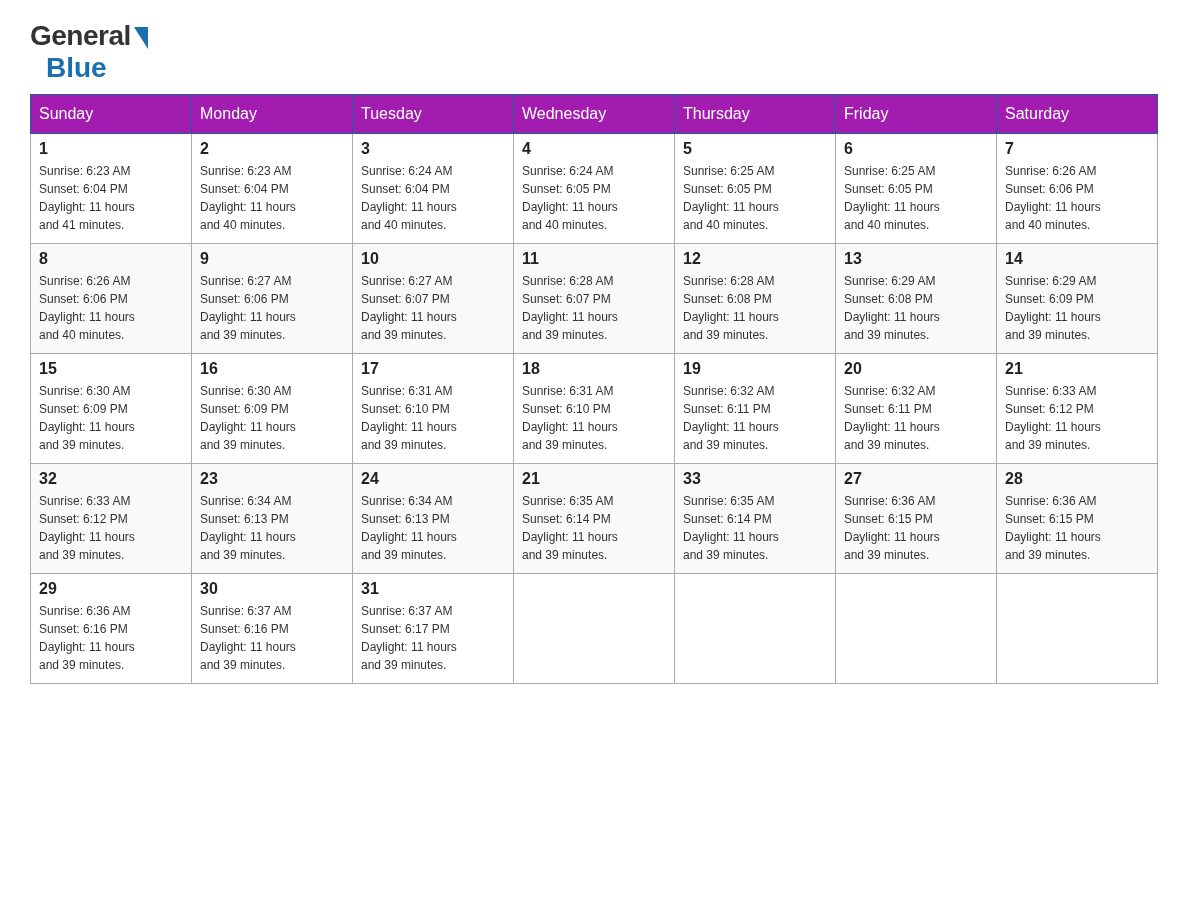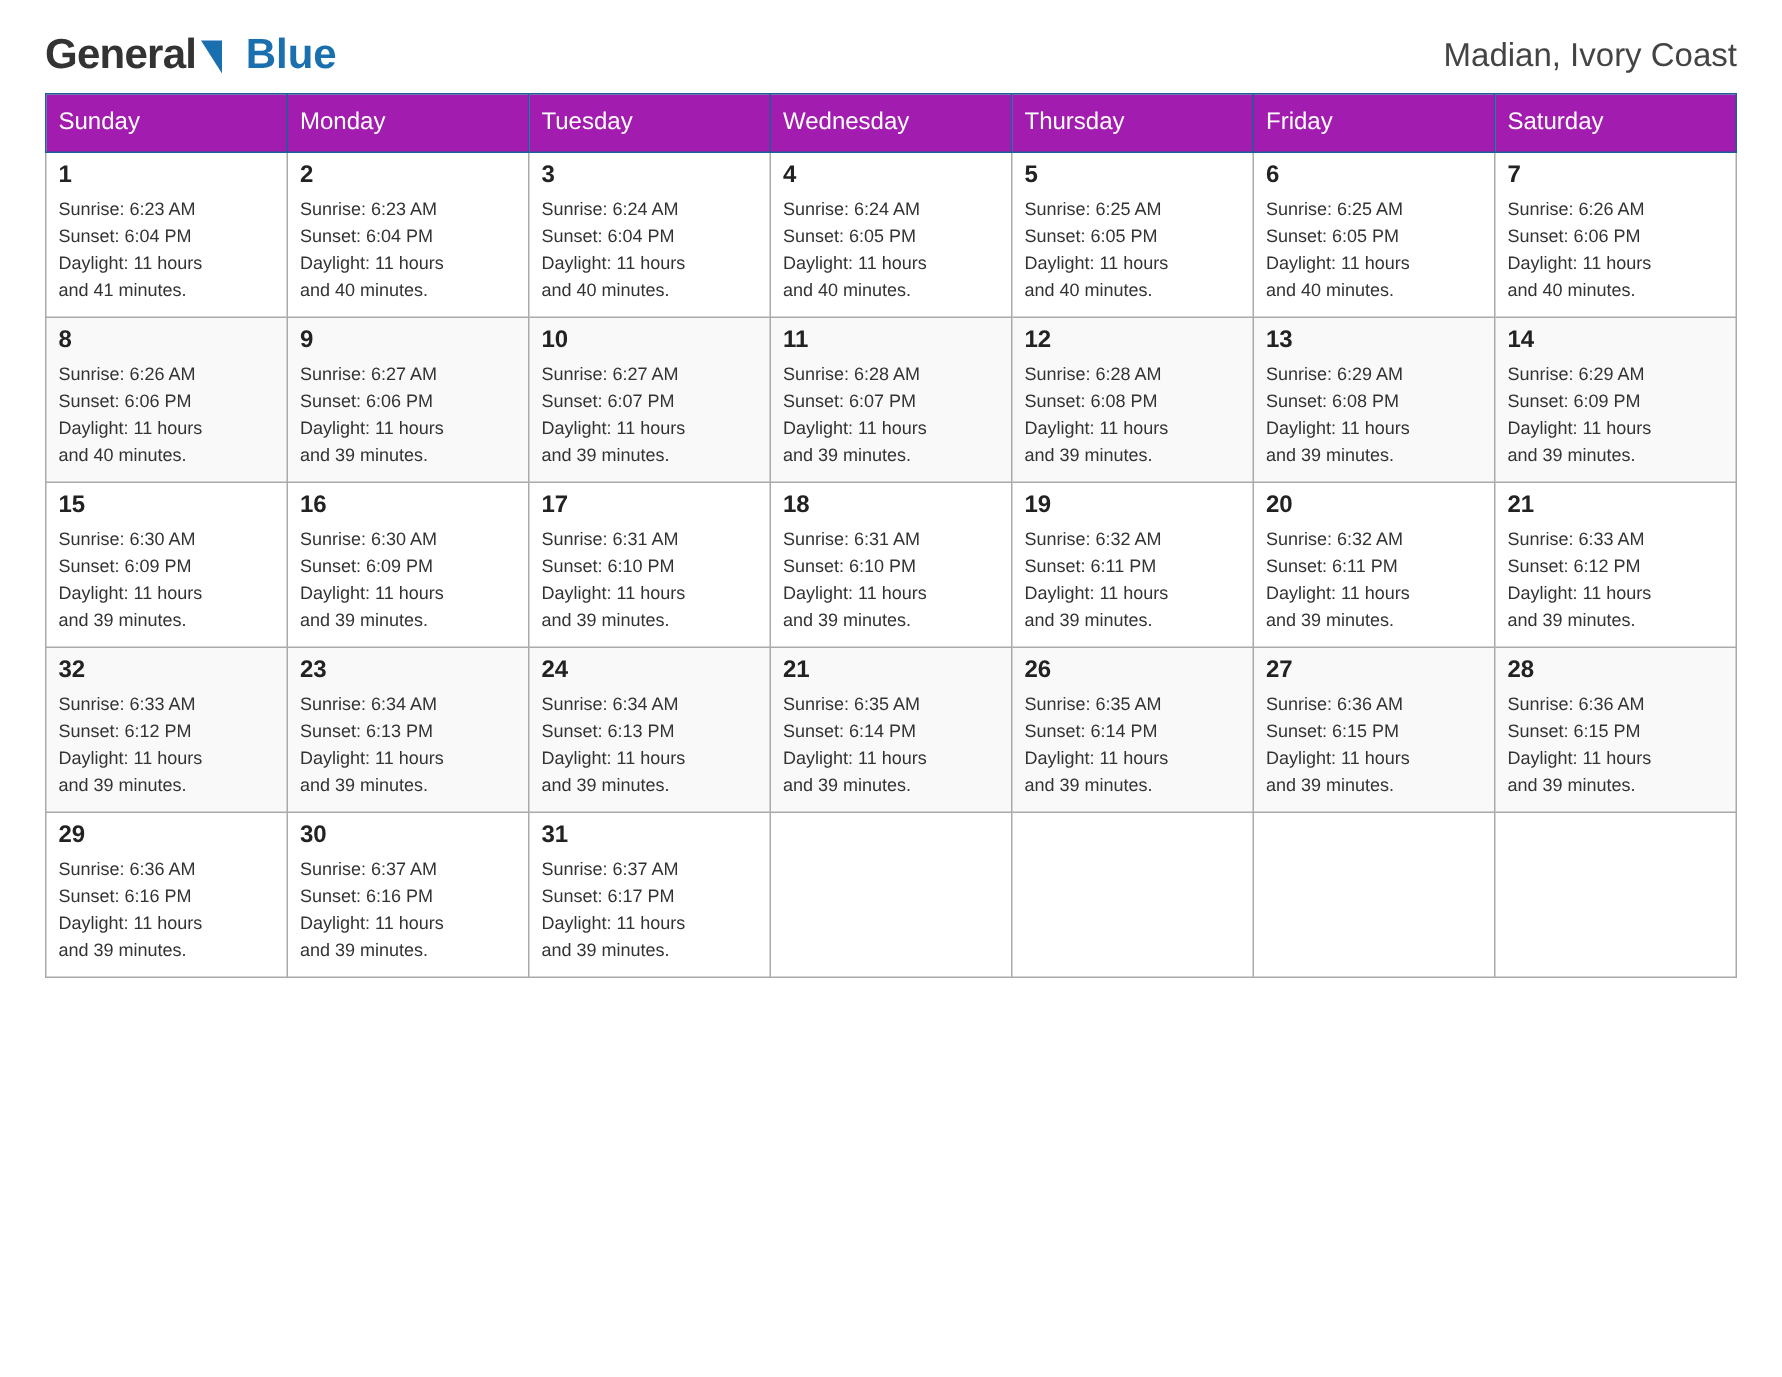--- a/index.html
+++ b/index.html
@@ -11,21 +11,21 @@
       min-height: 918px;
     }
     .header {
       display: flex;
       justify-content: space-between;
       align-items: flex-start;
       margin-bottom: 10px;
     }
     .logo {
       display: flex;
-      flex-direction: row;
+      flex-direction: column;
       align-items: flex-start;
     }
     .logo-top {
       display: flex;
       align-items: center;
     }
     .logo-general {
       font-size: 28px;
       font-weight: bold;
       color: #333;
@@ -107,21 +107,20 @@
 
 <div class="header">
   <div class="logo">
     <div class="logo-top">
       <span class="logo-general">General</span>
       <div class="logo-arrow"></div>
     </div>
     <span class="logo-blue">Blue</span>
   </div>
   <div class="title-block">
-    <div class="location">Madian, Ivory Coast</div>
   </div>
 </div>
 
 <table class="calendar-table">
   <thead>
     <tr>
     <th>Sunday</th>
         <th>Monday</th>
         <th>Tuesday</th>
         <th>Wednesday</th>
@@ -232,21 +231,21 @@
         </td>
         <td>
           <div class="day-number">24</div>
           <div class="day-info">Sunrise: 6:34 AM<br>Sunset: 6:13 PM<br>Daylight: 11 hours<br>and 39 minutes.</div>
         </td>
         <td>
           <div class="day-number">21</div>
           <div class="day-info">Sunrise: 6:35 AM<br>Sunset: 6:14 PM<br>Daylight: 11 hours<br>and 39 minutes.</div>
         </td>
         <td>
-          <div class="day-number">26</div>
+          <div class="day-number">33</div>
           <div class="day-info">Sunrise: 6:35 AM<br>Sunset: 6:14 PM<br>Daylight: 11 hours<br>and 39 minutes.</div>
         </td>
         <td>
           <div class="day-number">27</div>
           <div class="day-info">Sunrise: 6:36 AM<br>Sunset: 6:15 PM<br>Daylight: 11 hours<br>and 39 minutes.</div>
         </td>
         <td>
           <div class="day-number">28</div>
           <div class="day-info">Sunrise: 6:36 AM<br>Sunset: 6:15 PM<br>Daylight: 11 hours<br>and 39 minutes.</div>
         </td>

